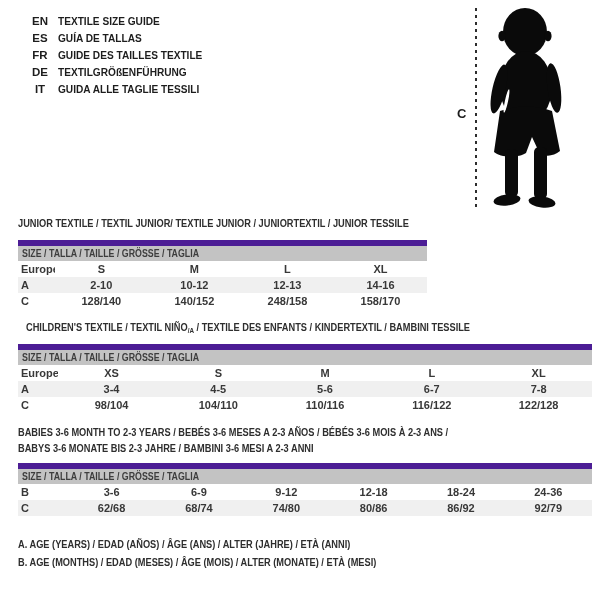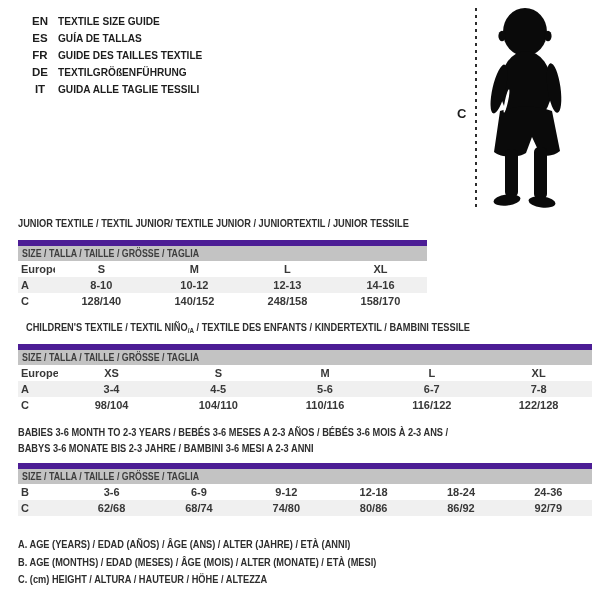--- a/index.html
+++ b/index.html
@@ -103,21 +103,21 @@
     <tbody>
         <tr>
       <td class="lbl">Europe</td>
       <td>S</td>
       <td>M</td>
       <td>L</td>
       <td>XL</td>
     </tr>
     <tr class="alt">
       <td class="lbl">A</td>
-      <td>8-10</td>
+      <td>2-10</td>
       <td>10-12</td>
       <td>12-13</td>
       <td>14-16</td>
     </tr>
     <tr>
       <td class="lbl">C</td>
       <td>128/140</td>
       <td>140/152</td>
       <td>248/158</td>
       <td>158/170</td>
@@ -208,14 +208,13 @@
       <td>86/92</td>
       <td>92/79</td>
     </tr>
   </tbody>
     </table>
 </div>
 
 <div class="abs notes">
   <div class="note-line"><span class="cond">A. AGE (YEARS) / EDAD (AÑOS) / ÂGE (ANS) / ALTER (JAHRE) / ETÀ (ANNI)</span></div>
   <div class="note-line"><span class="cond">B. AGE (MONTHS) / EDAD (MESES) / ÂGE (MOIS) / ALTER (MONATE) / ETÀ (MESI)</span></div>
-  <div class="note-line"><span class="cond">C. (cm) HEIGHT / ALTURA / HAUTEUR / HÖHE / ALTEZZA</span></div>
 </div>
 
 </body></html>

